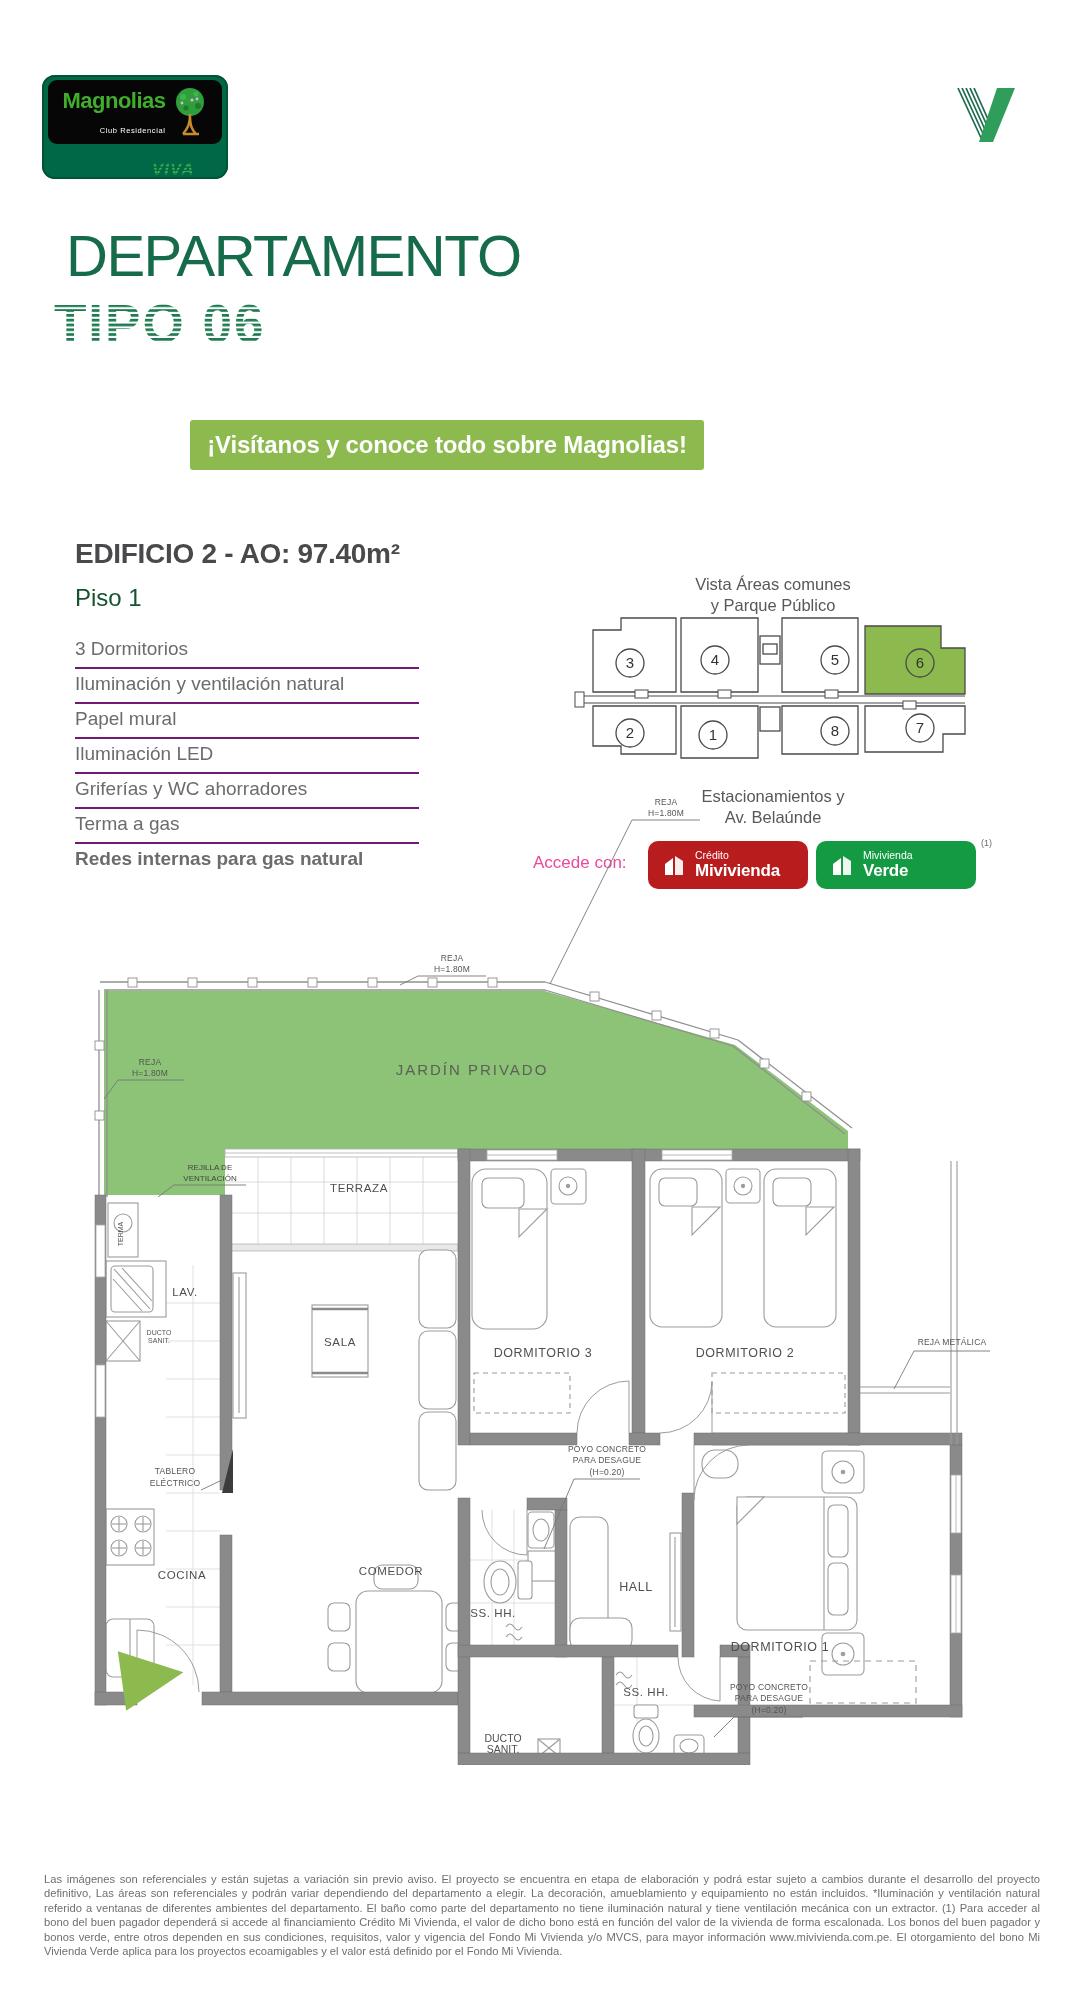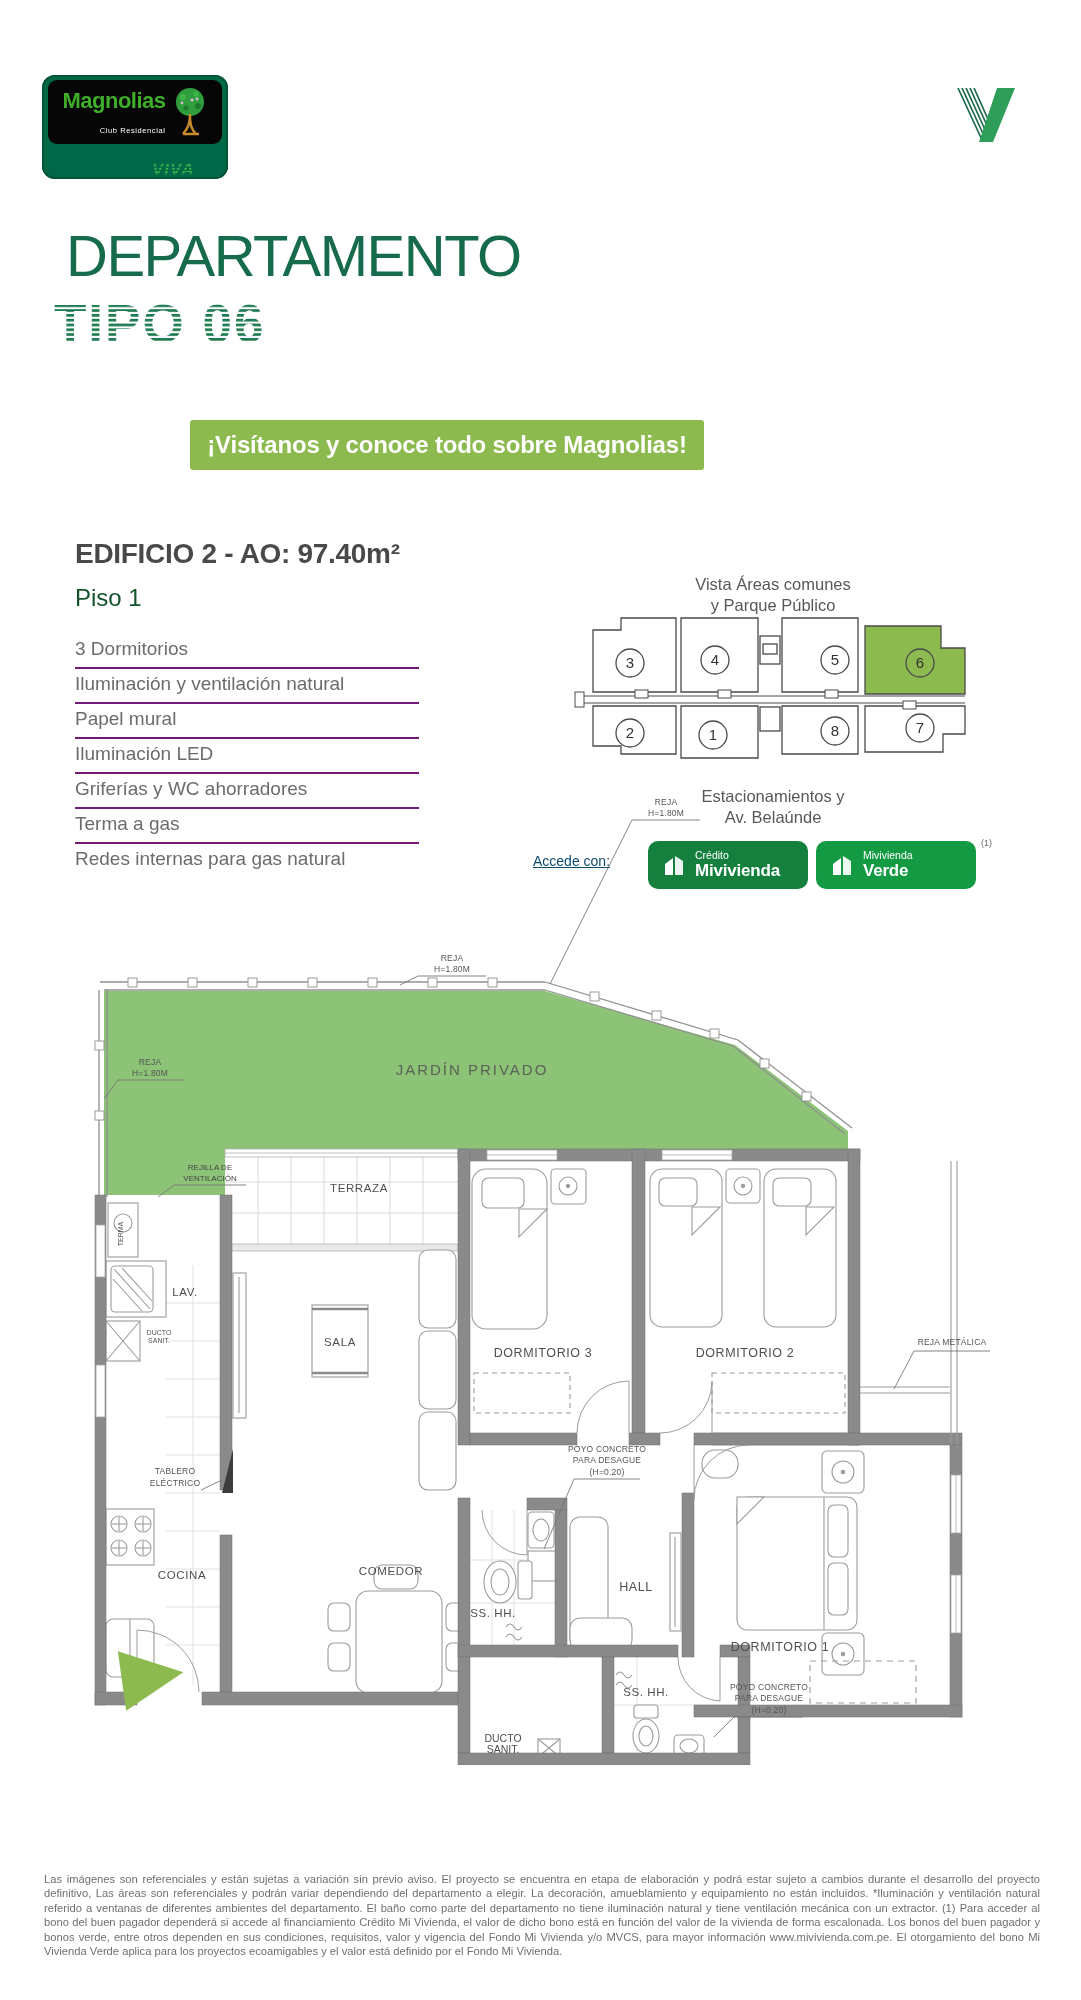--- a/index.html
+++ b/index.html
@@ -26,31 +26,31 @@
 
   .banner{left:190px;top:420px;width:514px;height:50px;background:#8CBA4F;border-radius:3px;
         display:flex;align-items:center;justify-content:center;color:#fff;font-size:24px;
         font-weight:700;letter-spacing:-.2px;}
 
   
   .specs-h{left:75px;top:538px;margin:0;font-size:28px;font-weight:700;color:#48494b;letter-spacing:-.3px;}
   .piso{left:75px;top:584px;font-size:24px;color:#14532d;}
   .features{left:75px;top:634px;width:344px;margin:0;padding:0;list-style:none;}
   .features li{font-size:19px;color:#6b6c6e;padding:4px 0 7px;border-bottom:2px solid #701a75;}
-  .features li:last-child{border-bottom:none;}
+  .features li:last-child{border-bottom:none;font-weight:bold;}
 
   
   .vista{left:563px;top:574px;width:420px;text-align:center;font-size:16.5px;color:#57585a;line-height:21px;}
   .estac{left:563px;top:786px;width:420px;text-align:center;font-size:16.5px;color:#57585a;line-height:21px;}
   .miniplan{left:573px;top:606px;}
 
   
-  .accede{left:533px;top:853px;font-size:14px;color:#0c4a6e;text-decoration:underline;}
+  .accede{left:533px;top:853px;font-size:17px;color:#ec4899;}
   .badge{position:absolute;width:160px;height:48px;border-radius:10px;display:flex;align-items:center;color:#fff;}
-  .badge-blue{left:648px;top:841px;background:#15803d;}
+  .badge-blue{left:648px;top:841px;background:#b91c1c;}
   .badge-green{left:816px;top:841px;background:#149A43;}
   .badge svg{margin:0 8px 0 13px;flex:0 0 auto;}
   .badge .t1{font-size:10.5px;line-height:11px;}
   .badge .t2{font-size:17px;font-weight:700;line-height:19px;letter-spacing:-.2px;}
   .badge-note{left:981px;top:838px;font-size:9px;color:#6b6c6e;}
 
   
   .plan{left:62px;top:745px;}
   .plan text{font-family:"Liberation Sans",sans-serif;}
   .room-label{fill:#4f4f4f;font-size:11.5px;letter-spacing:.6px;}

